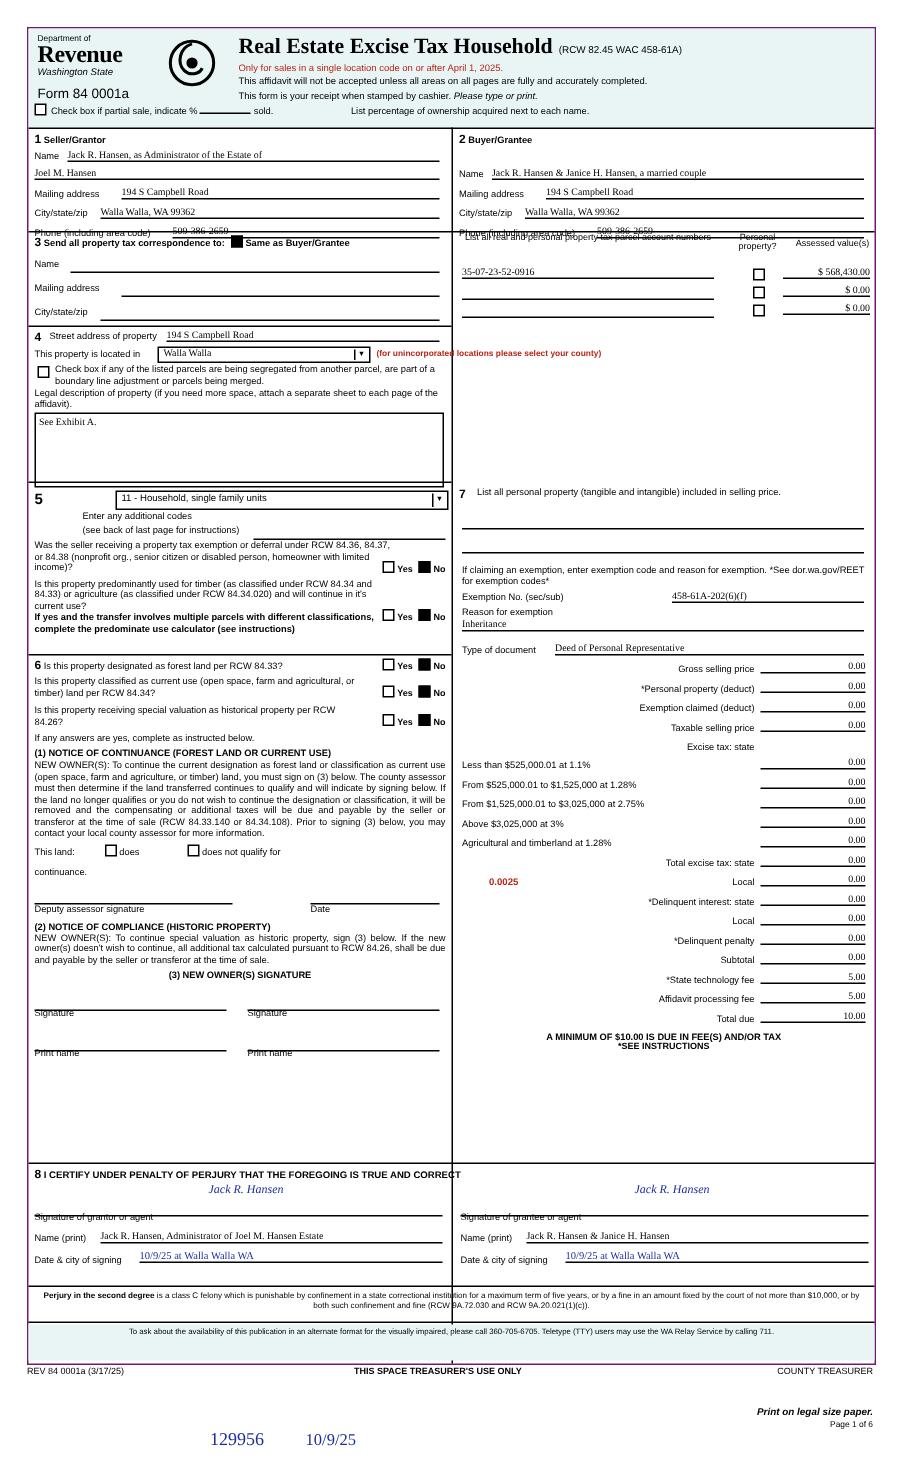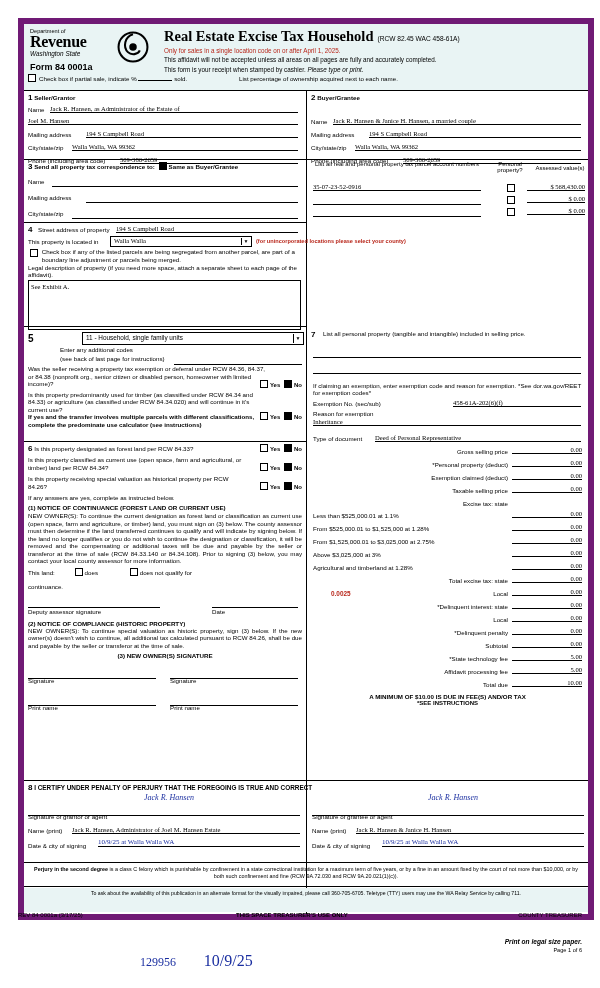--- a/index.html
+++ b/index.html
@@ -1,26 +1,26 @@
 <!DOCTYPE html>
 <html><head>
 <meta charset="utf-8">
 <style>
   html,body{margin:0;padding:0;background:#fff;}
   body{width:600px;height:988px;font-family:"Liberation Sans",sans-serif;font-size:6.2px;color:#000;position:relative;}
   .page{position:absolute;left:0;top:0;width:600px;height:988px;}
-  .form{position:absolute;left:18px;top:18px;width:564px;height:890px;border:6px solid #701a75;background:#fff;}
+  .form{position:absolute;left:18px;top:18px;width:564px;height:890px;border:1px solid #701a75;background:#fff;}
 
   
   .hdr{position:relative;height:66px;border-bottom:1px solid #000;background:#e9f4f4;}
   .logo{position:absolute;left:6px;top:4px;width:128px;}
   .logo .dept{font-size:5.6px;}
   .logo .rev{font-family:"Liberation Serif",serif;font-size:16px;font-weight:bold;letter-spacing:-0.3px;line-height:16px;}
   .logo .wa{font-size:6.4px;font-style:italic;}
-  .logo .fno{font-weight:bold;font-size:9px;margin-top:5px;}
+  .logo .fno{font-weight:normal;font-size:9px;margin-top:5px;}
   .swirl{position:absolute;left:92px;top:6px;width:34px;height:34px;}
   .titlewrap{position:absolute;left:140px;top:4px;right:4px;}
   .titlewrap .t1{font-family:"Liberation Serif",serif;font-size:14.5px;font-weight:bold;display:inline-block;}
   .titlewrap .t1s{font-size:6.6px;font-weight:normal;margin-left:4px;font-family:"Liberation Sans",sans-serif;}
   .titlewrap .t2{color:#b8261a;font-size:6.3px;margin-top:2px;}
   .titlewrap .t3{font-size:6.3px;margin-top:2px;line-height:8px;}
   .chkline{position:absolute;left:4px;top:50px;right:4px;font-size:6.2px;}
   .chkbox{display:inline-block;width:6px;height:6px;border:1px solid #000;vertical-align:-1px;margin-right:3px;background:#fff;}
   .u{display:inline-block;border-bottom:1px solid #000;}
 
@@ -449,15 +449,15 @@
    <span style="position:absolute;right:0;top:0;">COUNTY TREASURER</span>
  </div>
 
  <div class="bottomnote">
    <div class="b i" style="font-size:6.6px;">Print on legal size paper.</div>
    <div style="font-size:5.6px;margin-top:2px;">Page 1 of 6</div>
  </div>
 
  <div style="position:absolute;left:140px;top:952px;">
    <span class="handwrite" style="font-size:12px;">129956</span>
-   <span class="handwrite" style="font-size:16px;margin-left:26px;">10/9/25</span>
+   <span class="handwrite" style="font-size:11px;margin-left:26px;">10/9/25</span>
  </div>
 </div>
 
 </body></html>

